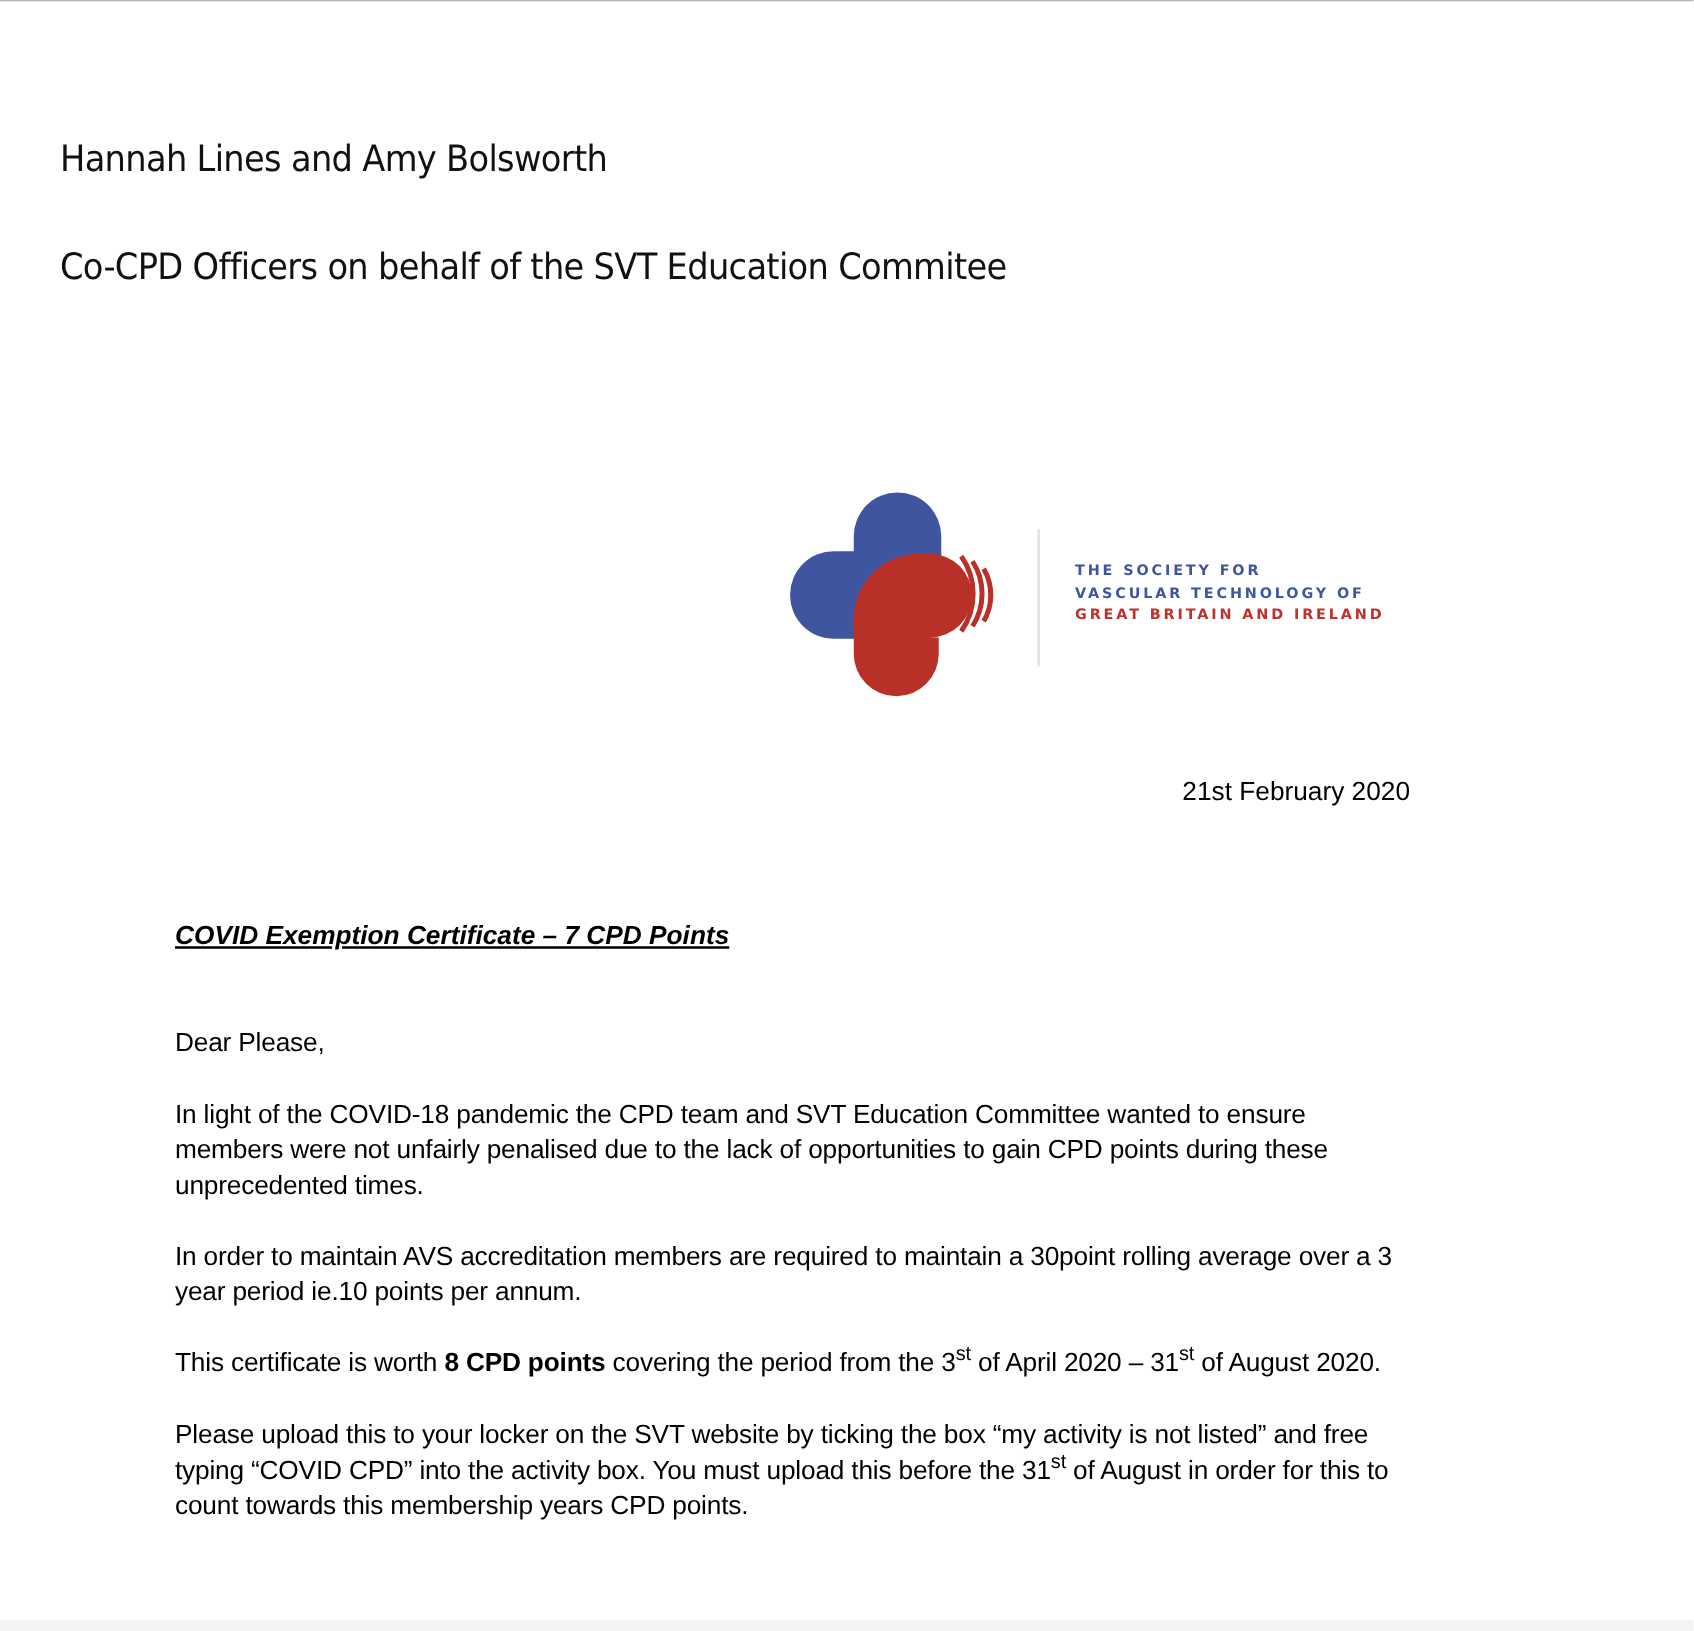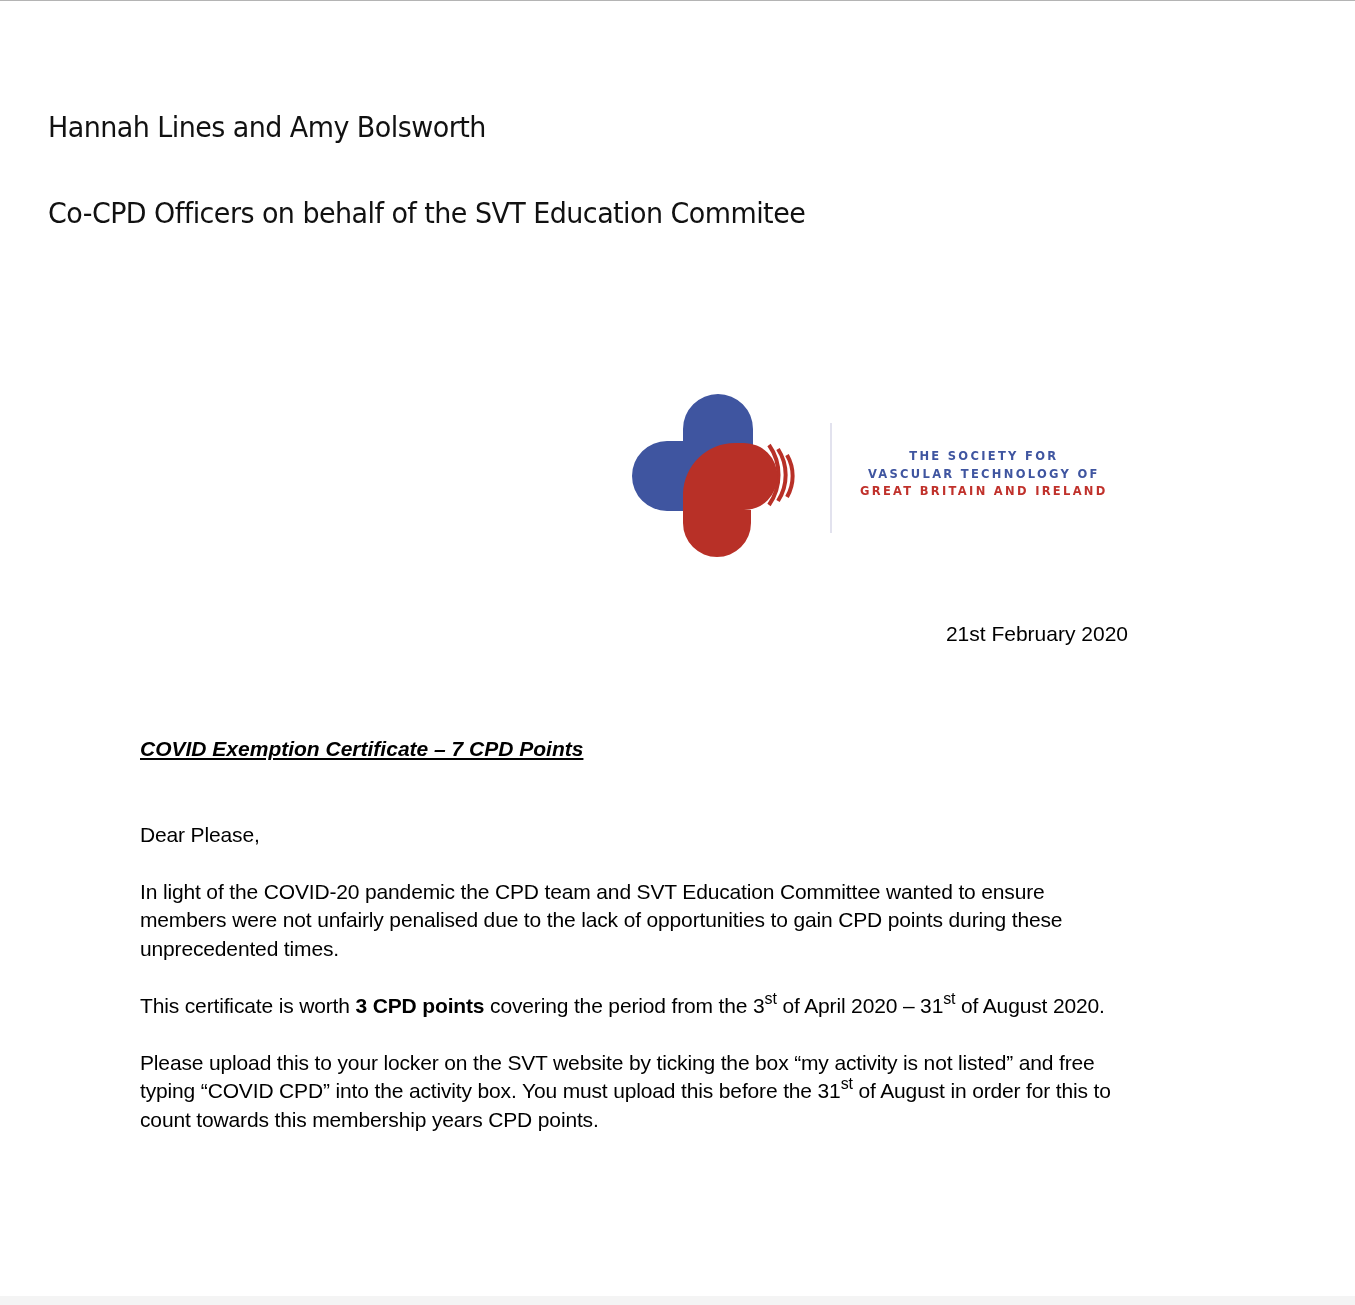--- a/index.html
+++ b/index.html
@@ -60,21 +60,20 @@
     .logo-text {
       position: absolute;
       left: 228px;
       top: 55px;
       font-family: "DejaVu Sans", sans-serif;
       font-weight: bold;
       font-size: 11.5px;
       letter-spacing: 2.3px;
       line-height: 17.5px;
       white-space: nowrap;
-      text-align: center;
     }
     .logo-text .blue { color: #3f55a0; }
     .logo-text .red { color: #c0312b; }
 
     .date {
       position: absolute;
       right: 227px;
       top: 622px;
       font-size: 21px;
       white-space: nowrap;
@@ -130,18 +129,19 @@
     <div class="blue">VASCULAR TECHNOLOGY OF</div>
     <div class="red">GREAT BRITAIN AND IRELAND</div>
   </div>
 </div>
 
 <div class="date">21st February 2020</div>
 
 <div class="letter">
   <div class="title">COVID Exemption Certificate – 7 CPD Points</div>
   <p>Dear Please,</p>
-  <p>In light of the COVID-20 pandemic the CPD team and SVT Education Committee wanted to ensure members were not unfairly penalised due to the lack of opportunities to gain CPD points during these unprecedented times.</p>
-  <p><span>This certificate is worth </span><b>3 CPD points</b><span> covering the period from the 3</span><sup>st</sup><span> of April 2020 – 31</span><sup>st</sup><span> of August 2020.</span></p>
+  <p>In light of the COVID-18 pandemic the CPD team and SVT Education Committee wanted to ensure members were not unfairly penalised due to the lack of opportunities to gain CPD points during these unprecedented times.</p>
+  <p>In order to maintain AVS accreditation members are required to maintain a 30point rolling average over a 3 year period ie.10 points per annum.</p>
+  <p><span>This certificate is worth </span><b>8 CPD points</b><span> covering the period from the 3</span><sup>st</sup><span> of April 2020 – 31</span><sup>st</sup><span> of August 2020.</span></p>
   <p><span>Please upload this to your locker on the SVT website by ticking the box “my activity is not listed” and free typing “COVID CPD” into the activity box. You must upload this before the 31</span><sup>st</sup><span> of August in order for this to count towards this membership years CPD points.</span></p>
 </div>
 
 <div class="bottom-band"></div>
 
 </body></html>

